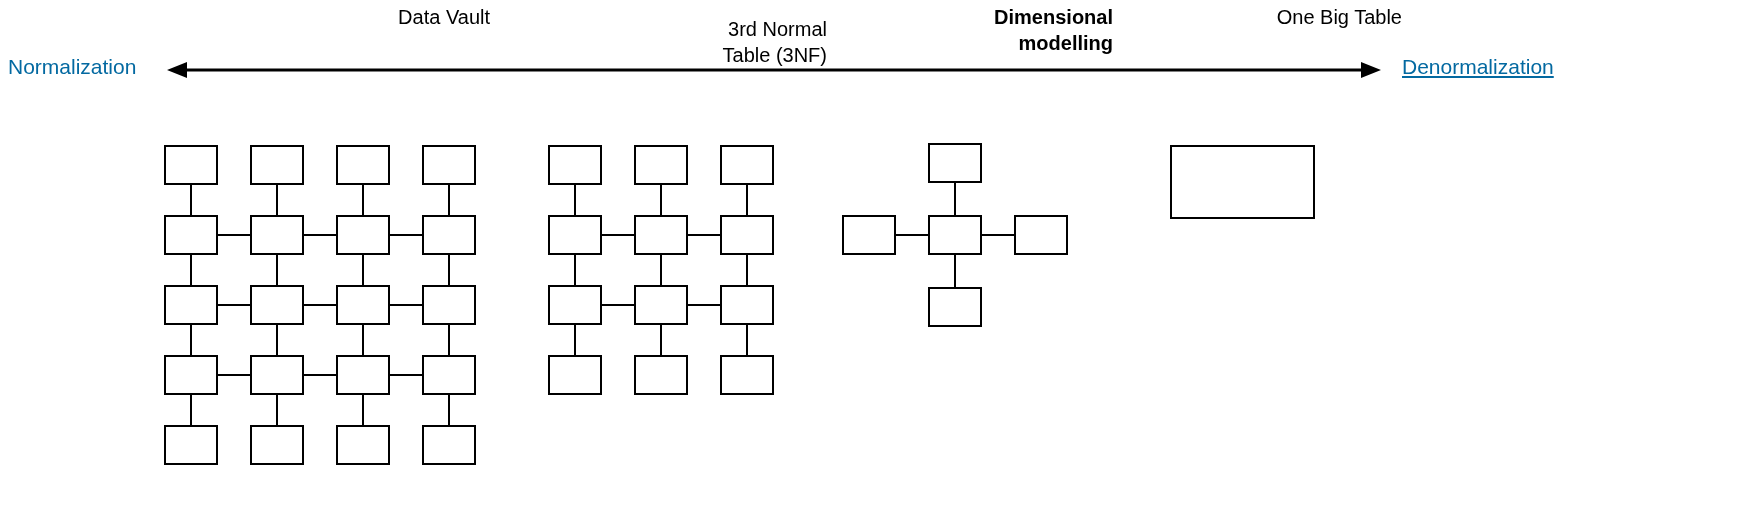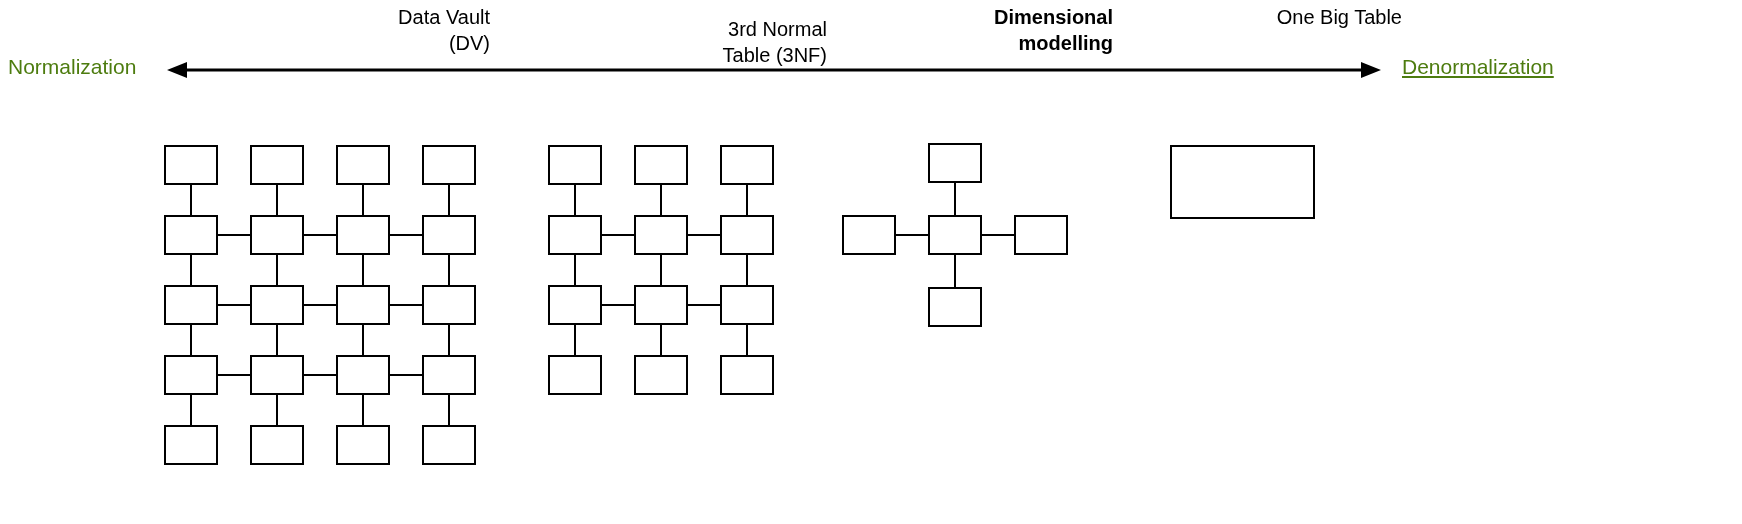--- a/index.html
+++ b/index.html
@@ -13,21 +13,21 @@
     height: 524px;
     background: #ffffff;
     overflow: hidden;
     font-family: "Liberation Sans", sans-serif;
     color: #000000;
   }
   .axis-label {
     position: absolute;
     font-size: 21px;
     line-height: 25px;
-    color: #4d7c0f;
+    color: #0369a1;
     white-space: nowrap;
   }
   #label-normalization {
     left: 8px;
     top: 54px;
   }
   #label-denormalization {
     left: 1402px;
     top: 54px;
     text-decoration: underline;
@@ -59,21 +59,21 @@
   <svg id="arrow-svg" width="1742" height="524">
       <line x1="183" y1="70" x2="1365" y2="70" stroke="#000000" stroke-width="3"></line>
       <polygon points="167,70 187,62 187,78" fill="#000000"></polygon>
       <polygon points="1381,70 1361,62 1361,78" fill="#000000"></polygon>
     </svg>
 
   <div class="axis-label" id="label-normalization">Normalization</div>
   <div class="axis-label" id="label-denormalization">Denormalization</div>
 
   <div id="stage-labels">
-      <div class="stage-label" style="left: 170px; top: 4px; width: 320px;"><div>Data Vault</div><div>(DV)</div></div>
+      <div class="stage-label" style="left: 170px; top: 4px; width: 320px;"><div>Data Vault</div></div>
       <div class="stage-label" style="left: 507px; top: 16px; width: 320px;"><div>3rd Normal</div><div>Table (3NF)</div></div>
       <div class="stage-label" style="left: 793px; top: 4px; width: 320px; font-weight: bold;"><div>Dimensional</div><div>modelling</div></div>
       <div class="stage-label" style="left: 1082px; top: 4px; width: 320px;"><div>One Big Table</div></div>
     </div>
 
   <svg id="diagram-svg" width="1742" height="524">
       <g>
         <rect x="165" y="146" width="52" height="38" fill="#ffffff" stroke="#000000" stroke-width="2"></rect>
         <rect x="251" y="146" width="52" height="38" fill="#ffffff" stroke="#000000" stroke-width="2"></rect>
         <rect x="337" y="146" width="52" height="38" fill="#ffffff" stroke="#000000" stroke-width="2"></rect>

